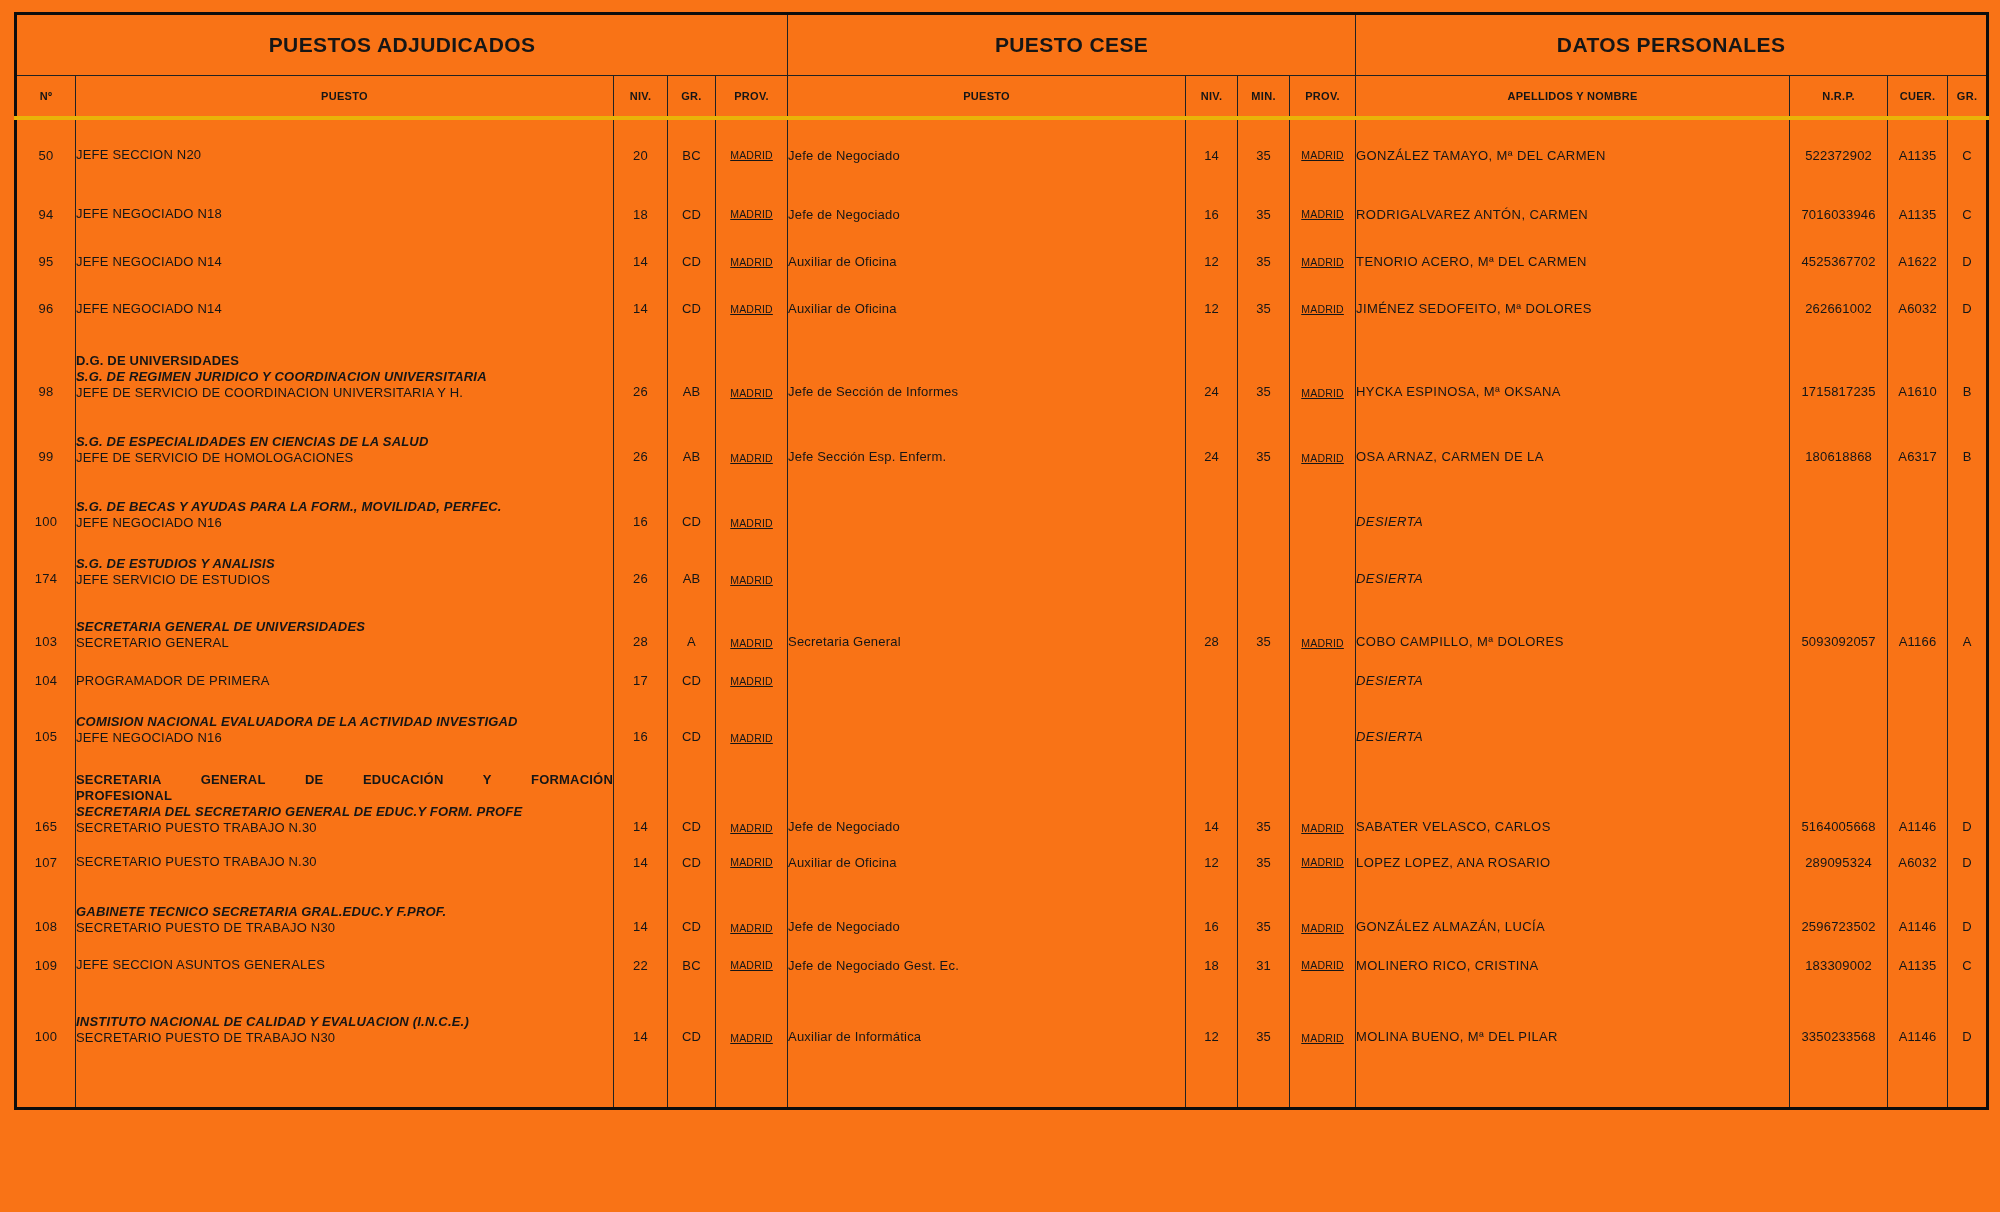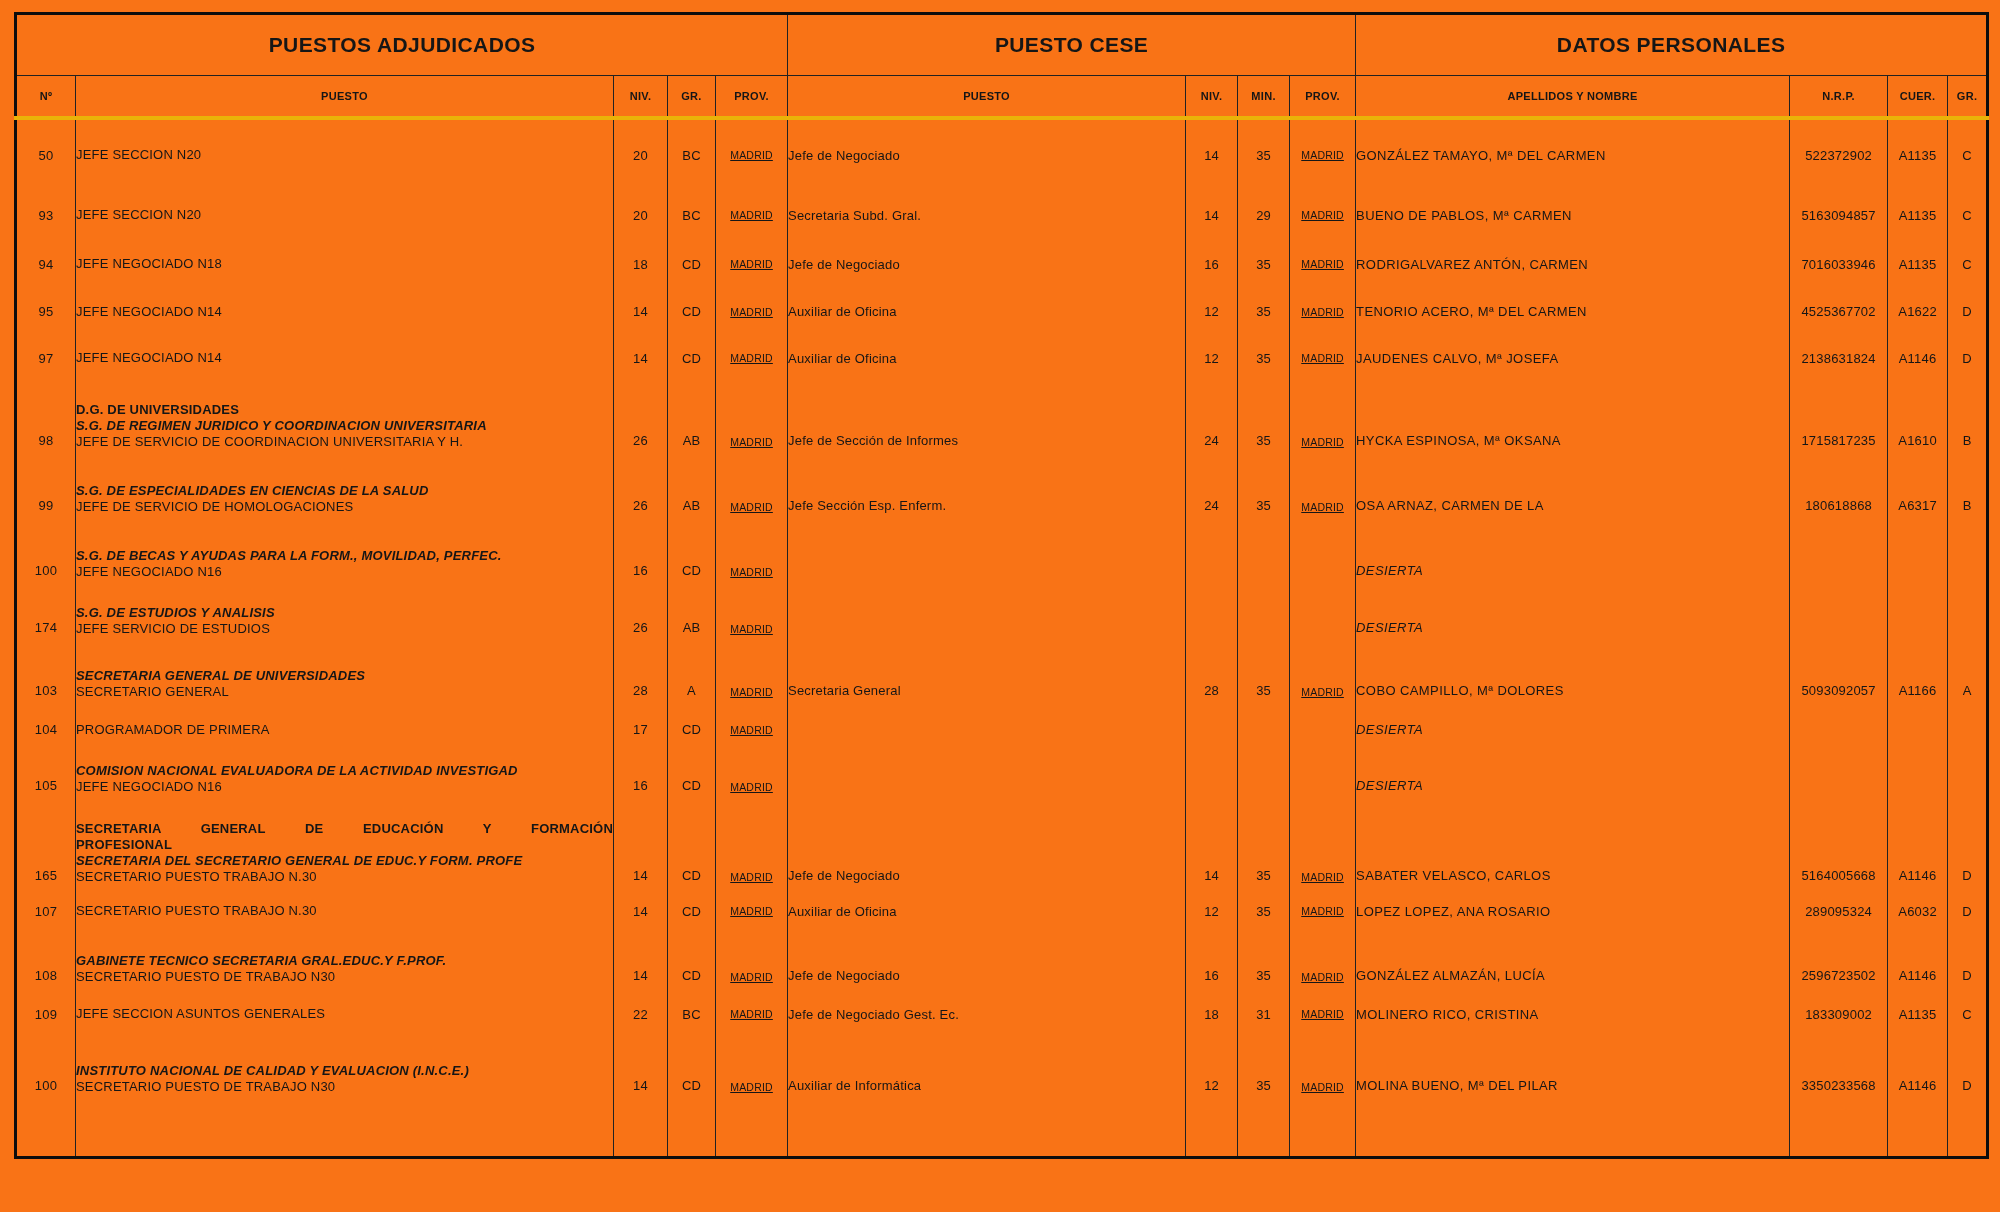--- a/index.html
+++ b/index.html
@@ -127,37 +127,20 @@
           <td class="c-prov">MADRID</td>
           <td class="c-cese">Jefe de Negociado</td>
           <td class="c-val">14</td>
           <td class="c-val">35</td>
           <td class="c-prov">MADRID</td>
           <td class="c-nombre">GONZÁLEZ TAMAYO, Mª DEL CARMEN</td>
           <td class="c-val">522372902</td>
           <td class="c-val">A1135</td>
           <td class="c-val">C</td>
         </tr>
-        <tr style="height: 50px;">
-          <td class="c-num">93</td>
-          <td class="c-puesto">
-            <div class="ln ln-n">JEFE SECCION N20</div>
-          </td>
-          <td class="c-val">20</td>
-          <td class="c-val">BC</td>
-          <td class="c-prov">MADRID</td>
-          <td class="c-cese">Secretaria Subd. Gral.</td>
-          <td class="c-val">14</td>
-          <td class="c-val">29</td>
-          <td class="c-prov">MADRID</td>
-          <td class="c-nombre">BUENO DE PABLOS, Mª CARMEN</td>
-          <td class="c-val">5163094857</td>
-          <td class="c-val">A1135</td>
-          <td class="c-val">C</td>
-        </tr>
         <tr style="height: 48px;">
           <td class="c-num">94</td>
           <td class="c-puesto">
             <div class="ln ln-n">JEFE NEGOCIADO N18</div>
           </td>
           <td class="c-val">18</td>
           <td class="c-val">CD</td>
           <td class="c-prov">MADRID</td>
           <td class="c-cese">Jefe de Negociado</td>
           <td class="c-val">16</td>
@@ -178,35 +161,35 @@
           <td class="c-prov">MADRID</td>
           <td class="c-cese">Auxiliar de Oficina</td>
           <td class="c-val">12</td>
           <td class="c-val">35</td>
           <td class="c-prov">MADRID</td>
           <td class="c-nombre">TENORIO ACERO, Mª DEL CARMEN</td>
           <td class="c-val">4525367702</td>
           <td class="c-val">A1622</td>
           <td class="c-val">D</td>
         </tr>
-        <tr style="height: 46px;">
-          <td class="c-num">97</td>
+        <tr style="height: 47px;">
+          <td class="c-num">96</td>
           <td class="c-puesto">
             <div class="ln ln-n">JEFE NEGOCIADO N14</div>
           </td>
           <td class="c-val">14</td>
           <td class="c-val">CD</td>
           <td class="c-prov">MADRID</td>
           <td class="c-cese">Auxiliar de Oficina</td>
           <td class="c-val">12</td>
           <td class="c-val">35</td>
           <td class="c-prov">MADRID</td>
-          <td class="c-nombre">JAUDENES CALVO, Mª JOSEFA</td>
-          <td class="c-val">2138631824</td>
-          <td class="c-val">A1146</td>
+          <td class="c-nombre">JIMÉNEZ SEDOFEITO, Mª DOLORES</td>
+          <td class="c-val">262661002</td>
+          <td class="c-val">A6032</td>
           <td class="c-val">D</td>
         </tr>
         <tr class="multi" style="height: 77px;">
           <td class="c-num">98</td>
           <td class="c-puesto">
             <div class="ln ln-b">D.G. DE UNIVERSIDADES</div>
             <div class="ln ln-i">S.G. DE REGIMEN JURIDICO Y COORDINACION UNIVERSITARIA</div>
             <div class="ln ln-n">JEFE DE SERVICIO DE COORDINACION UNIVERSITARIA Y H.</div>
           </td>
           <td class="c-val">26</td>

